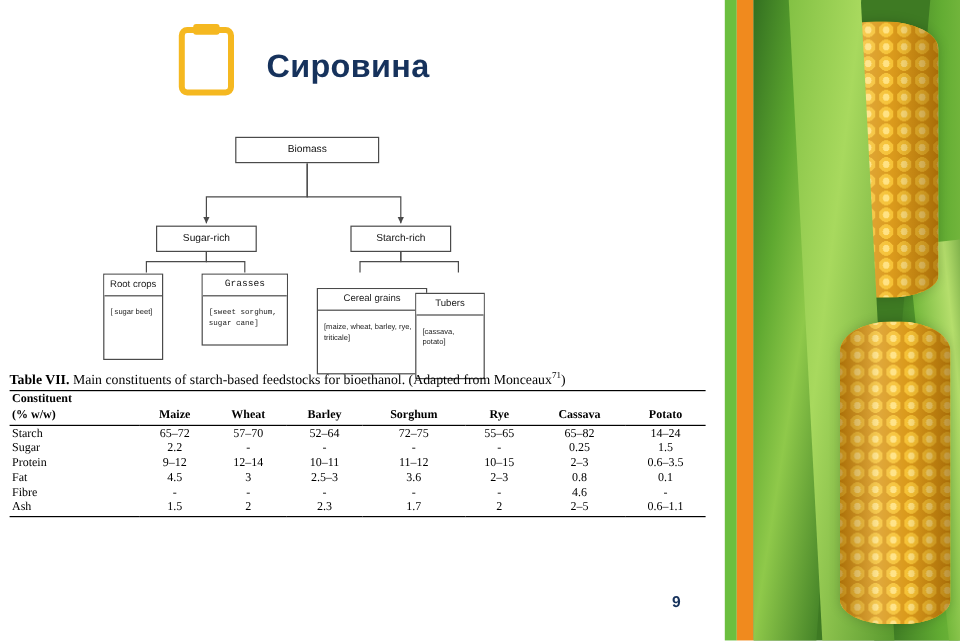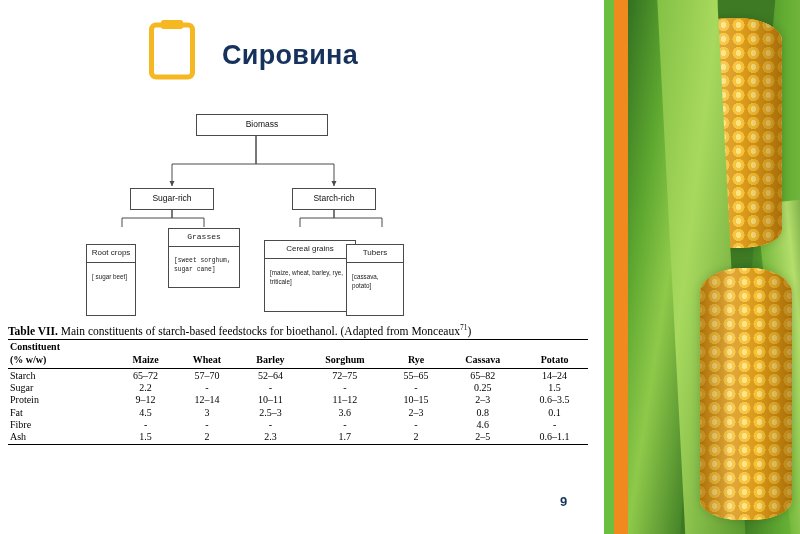--- a/index.html
+++ b/index.html
@@ -108,35 +108,34 @@
   }
   .leafbox .hd {
     position: absolute;
     left: 0; right: 0; top: 0;
     height: 18px;
     border-bottom: 1px solid #4a4a4a;
     font-size: 8px;
     display: flex; align-items: center; justify-content: center;
     background: #fff;
   }
-  #n-biomass   { left: 136px; top: 6px;   width: 132px; height: 22px; }
+  #n-biomass   { left: 136px; top: 6px;   width: 120px; height: 22px; }
   #n-sugar     { left: 70px;  top: 80px;  width: 84px;  height: 22px; }
   #n-starch    { left: 232px; top: 80px;  width: 84px;  height: 22px; }
-  #b-root      { left: 26px;  top: 120px; width: 50px;  height: 72px; margin-top: 16px; }
+  #b-root      { left: 26px;  top: 120px; width: 50px;  height: 72px; }
   #b-grass     { left: 108px; top: 120px; width: 72px;  height: 60px; font-family: Liberation Mono, monospace; }
   #b-cereal    { left: 204px; top: 132px; width: 92px;  height: 72px; }
   #b-tuber     { left: 286px; top: 136px; width: 58px;  height: 72px; }
   #diagram svg { position: absolute; left: 0; top: 0; width: 470px; height: 200px; }
 
   
   #table-wrap {
     position: absolute;
     left: 8px; top: 308px;
     width: 580px;
-    margin-top: 15px;
   }
   #table-caption {
     font-family: "Liberation Serif", serif;
     font-size: 11.5px;
     color: #000;
     border-bottom: 1px solid #000;
     padding-bottom: 2px;
   }
   #table-caption b { font-weight: bold; }
   #table-caption sup { font-size: 7.5px; }

